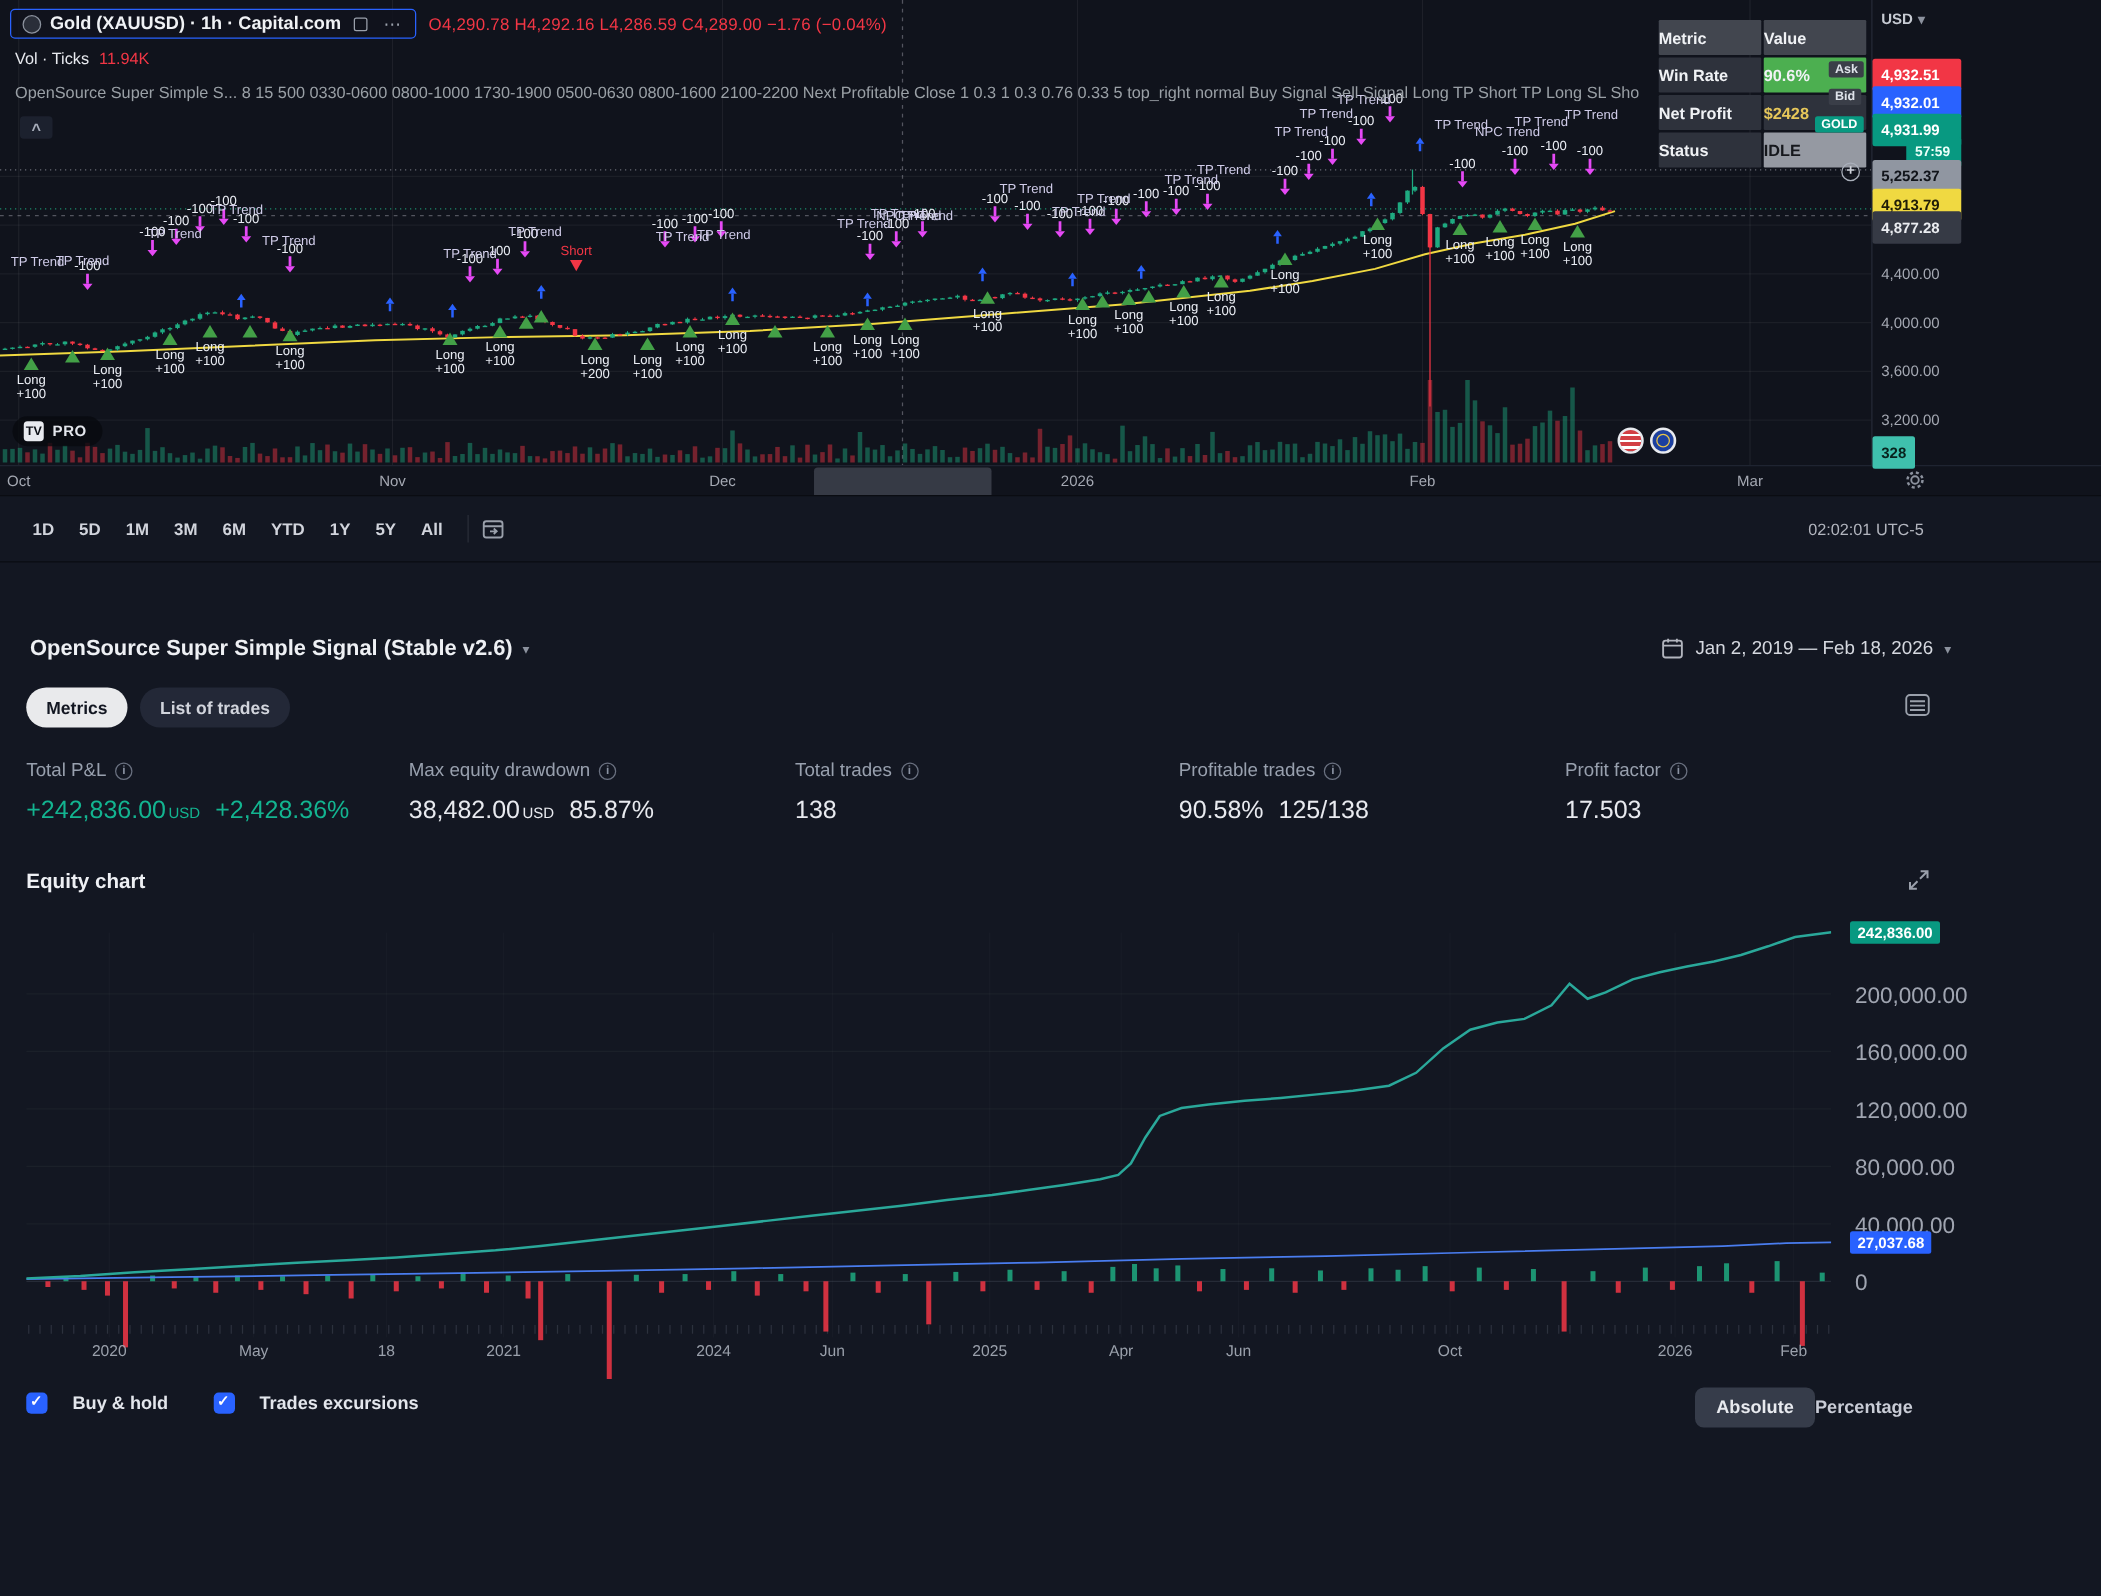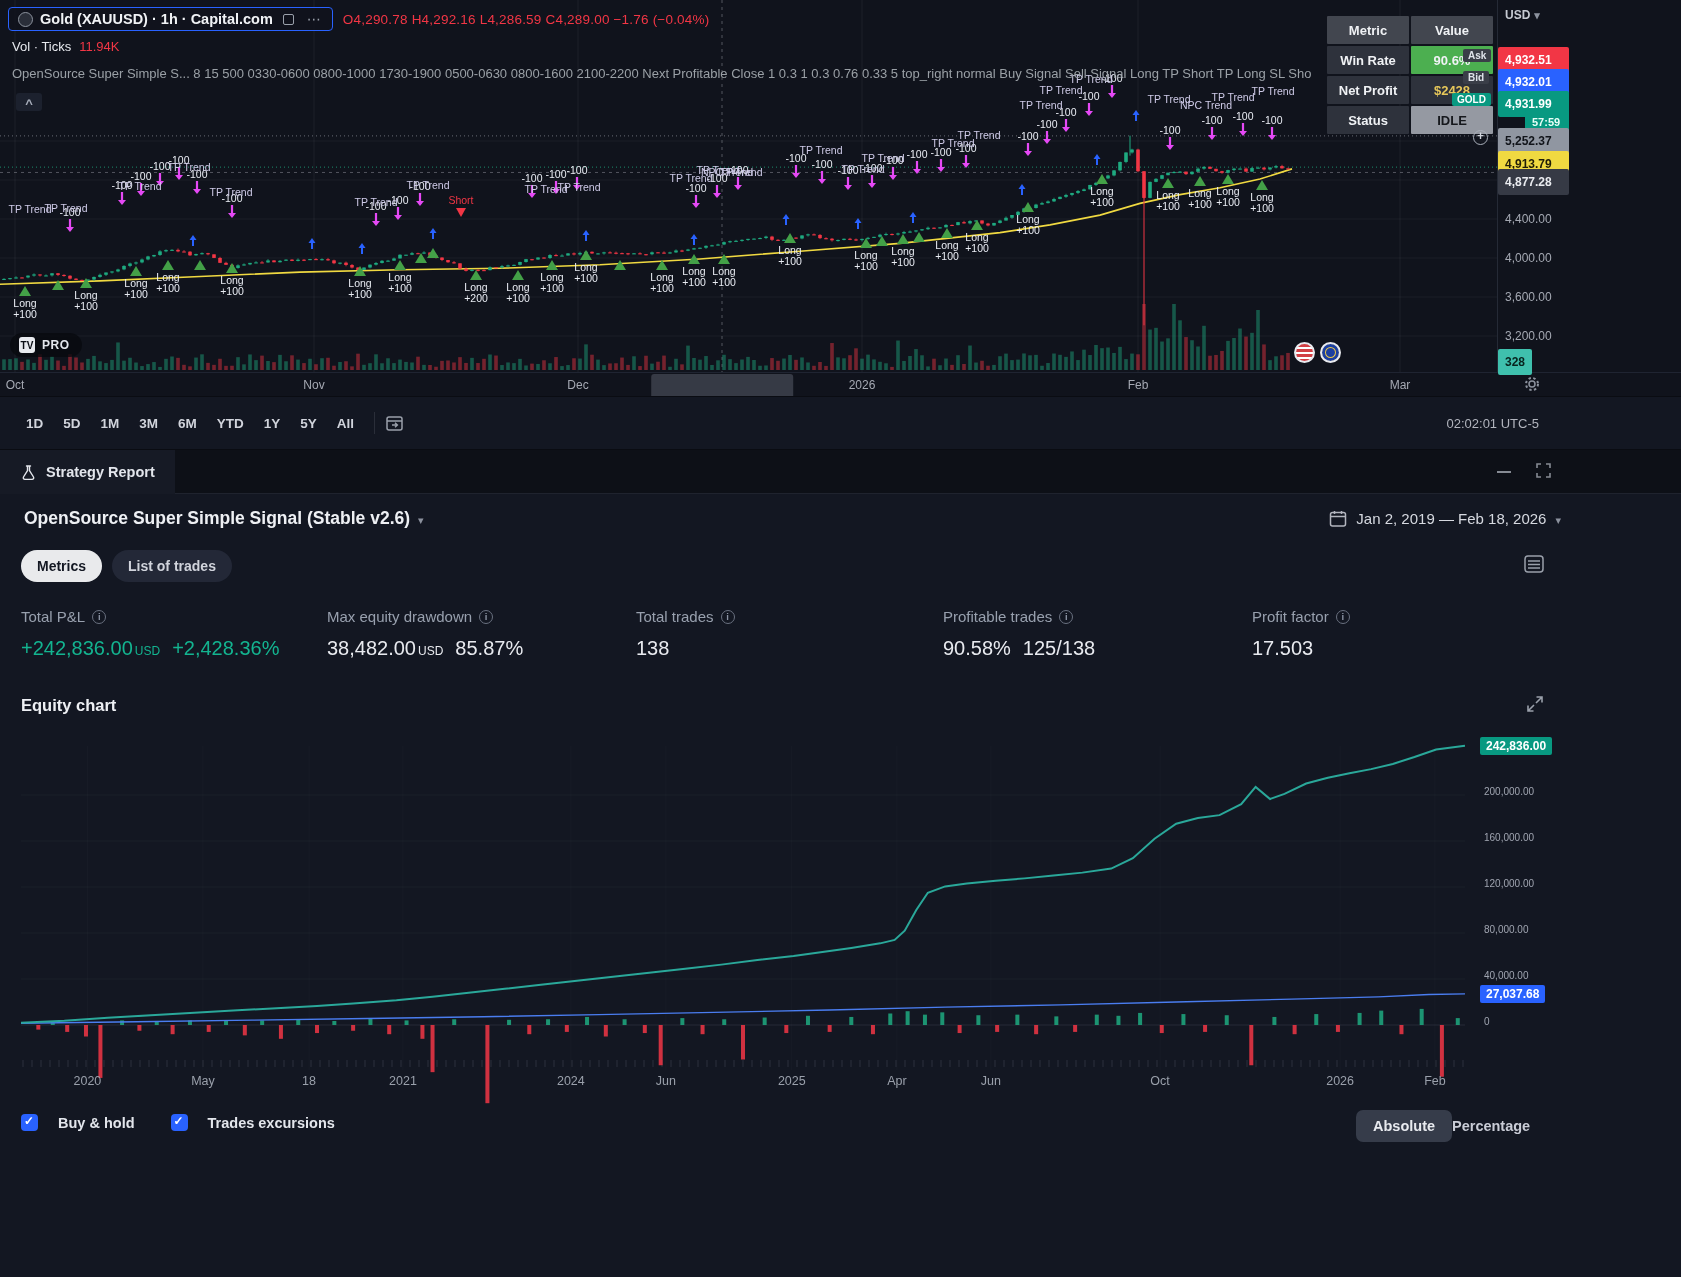--- a/index.html
+++ b/index.html
@@ -37,21 +37,21 @@
   display:flex;align-items:center;justify-content:center}
 .tv-logo::before{content:"TV"}
 .tv-pro{font-size:12px;font-weight:700;color:#e3e6ec;letter-spacing:.5px}
 .event-flags{position:absolute;left:1294px;top:342px;display:flex;gap:5px;z-index:4}
 .flag{width:21px;height:21px;border-radius:50%;border:2px solid #e8eaef}
 .flag.us{background:repeating-linear-gradient(#d23f44 0 3px,#ffffff 3px 5px)}
 .flag.eu{background:#1b3fa0;box-shadow:inset 0 0 0 3px #1b3fa0,inset 0 0 0 4px #e8c54a}
 
 
 #metric-table{position:absolute;left:1325px;top:14px;border-collapse:separate;border-spacing:2px;z-index:3}
-#metric-table th,#metric-table td{width:82px;height:28px;font-size:13px;font-weight:700;text-align:center;
+#metric-table th,#metric-table td{width:82px;height:28px;font-size:13px;font-weight:700;text-align:left;
   vertical-align:middle;color:#f0f2f5;background:#2e323c;border-radius:1px}
 #metric-table th{background:#42464f}
 #metric-table td.val-green{background:#4caf50}
 #metric-table td.val-yellow{color:#e6c75a}
 #metric-table td.val-idle{background:#9599a2;color:#16181d}
 
 
 #price-axis{position:absolute;left:1497px;top:0;width:184px;height:372px;background:#10131c;
   border-left:1px solid #252a36;z-index:5}
 .currency-sel{position:absolute;left:7px;top:8px;font-size:12px;font-weight:700;color:#c6cad2;display:flex;gap:4px;align-items:center;cursor:pointer}
@@ -115,21 +115,21 @@
   align-items:center;justify-content:center;color:#8b93a3;font-size:9.5px;font-weight:700}
 .info-icon::before{content:"i"}
 .metric-block .vals{margin-top:12px;font-size:20px;color:#e8eaef}
 .metric-block .vals .green{color:#13b490}
 .metric-block .unit{font-size:12px;margin-left:2px}
 .metric-block .extra{margin-left:12px}
 .m0{left:21px}.m1{left:327px}.m2{left:636px}.m3{left:943px}.m4{left:1252px}
 #equity-heading{position:absolute;left:21px;top:246px;font-size:16.5px;font-weight:700;color:#eef0f4}
 .expand-icon{position:absolute;right:136px;top:244px;cursor:pointer}
 #equity-svg{position:absolute;left:21px;top:280px;display:block}
-.eq-ylabel{position:absolute;left:1484px;font-size:10px;color:#a0a5b1;white-space:nowrap}
+.eq-ylabel{position:absolute;left:1484px;font-size:18px;color:#a0a5b1;white-space:nowrap}
 .eq-ylabel.badge-green{left:1480px;background:#089981;color:#fff;font-weight:700;padding:2px 6px;border-radius:2px;font-size:12px}
 .eq-ylabel.badge-blue{left:1480px;background:#2962ff;color:#fff;font-weight:700;padding:2px 6px;border-radius:2px;font-size:12px}
 #checkbox-row{position:absolute;left:21px;top:664px;display:flex;gap:36px;align-items:center}
 .cb-wrap{display:flex;align-items:center;gap:20px;cursor:pointer}
 .cb{width:17px;height:17px;background:#2962ff;border-radius:4px;position:relative;display:inline-block}
 .cb::after{content:"✓";position:absolute;left:3px;top:0px;color:#fff;font-size:12px;font-weight:700}
 .cb-label{font-size:14.5px;color:#e3e6ec;font-weight:600}
 #mode-absolute{position:absolute;left:1356px;top:660px;background:#363c4a;border:none;border-radius:7px;
   padding:8px 17px;font-size:14.5px;font-weight:700;color:#e8eaef;cursor:pointer;font-family:"Liberation Sans",sans-serif}
 #mode-percentage{position:absolute;left:1452px;top:668px;font-size:14.5px;font-weight:600;color:#c9ccd6;cursor:pointer}
@@ -1160,34 +1160,20 @@
       <svg width="19" height="19" viewBox="0 0 19 19">
         <rect x="2" y="3" width="15" height="13" rx="2" fill="none" stroke="#9aa0ab" stroke-width="1.5"></rect>
         <line x1="2" y1="7" x2="17" y2="7" stroke="#9aa0ab" stroke-width="1.5"></line>
         <path d="M7 11h5m-2-2.2L12.4 11 10 13.2" fill="none" stroke="#9aa0ab" stroke-width="1.4"></path>
       </svg>
     </span>
     <span id="clock">02:02:01 UTC-5</span>
   </div>
 
   <div id="report">
-    <div id="tab-strip">
-      <div id="report-tab">
-        <svg width="17" height="17" viewBox="0 0 17 17">
-          <path d="M6.5 2h4M7.5 2v4.5L3.5 13a1.6 1.6 0 0 0 1.4 2.4h7.2a1.6 1.6 0 0 0 1.4-2.4L9.5 6.5V2" fill="none" stroke="#e3e6ec" stroke-width="1.4" stroke-linecap="round"></path>
-        </svg>
-        <span>Strategy Report</span>
-      </div>
-      <span class="win-ctrl win-min"></span>
-      <span class="win-ctrl win-max">
-        <svg width="15" height="15" viewBox="0 0 15 15">
-          <path d="M1 5V1h4M10 1h4v4M14 10v4h-4M5 14H1v-4" fill="none" stroke="#868b94" stroke-width="1.6"></path>
-        </svg>
-      </span>
-    </div>
 
     <div id="title-row">
       <div id="strategy-title">
         <span class="t">OpenSource Super Simple Signal (Stable v2.6)</span>
         <span class="caret"></span>
       </div>
       <div id="date-range">
         <svg width="18" height="18" viewBox="0 0 18 18">
           <rect x="1.5" y="2.5" width="15" height="13.5" rx="2" fill="none" stroke="#b2b5be" stroke-width="1.5"></rect>
           <line x1="1.5" y1="6.5" x2="16.5" y2="6.5" stroke="#b2b5be" stroke-width="1.5"></line>

